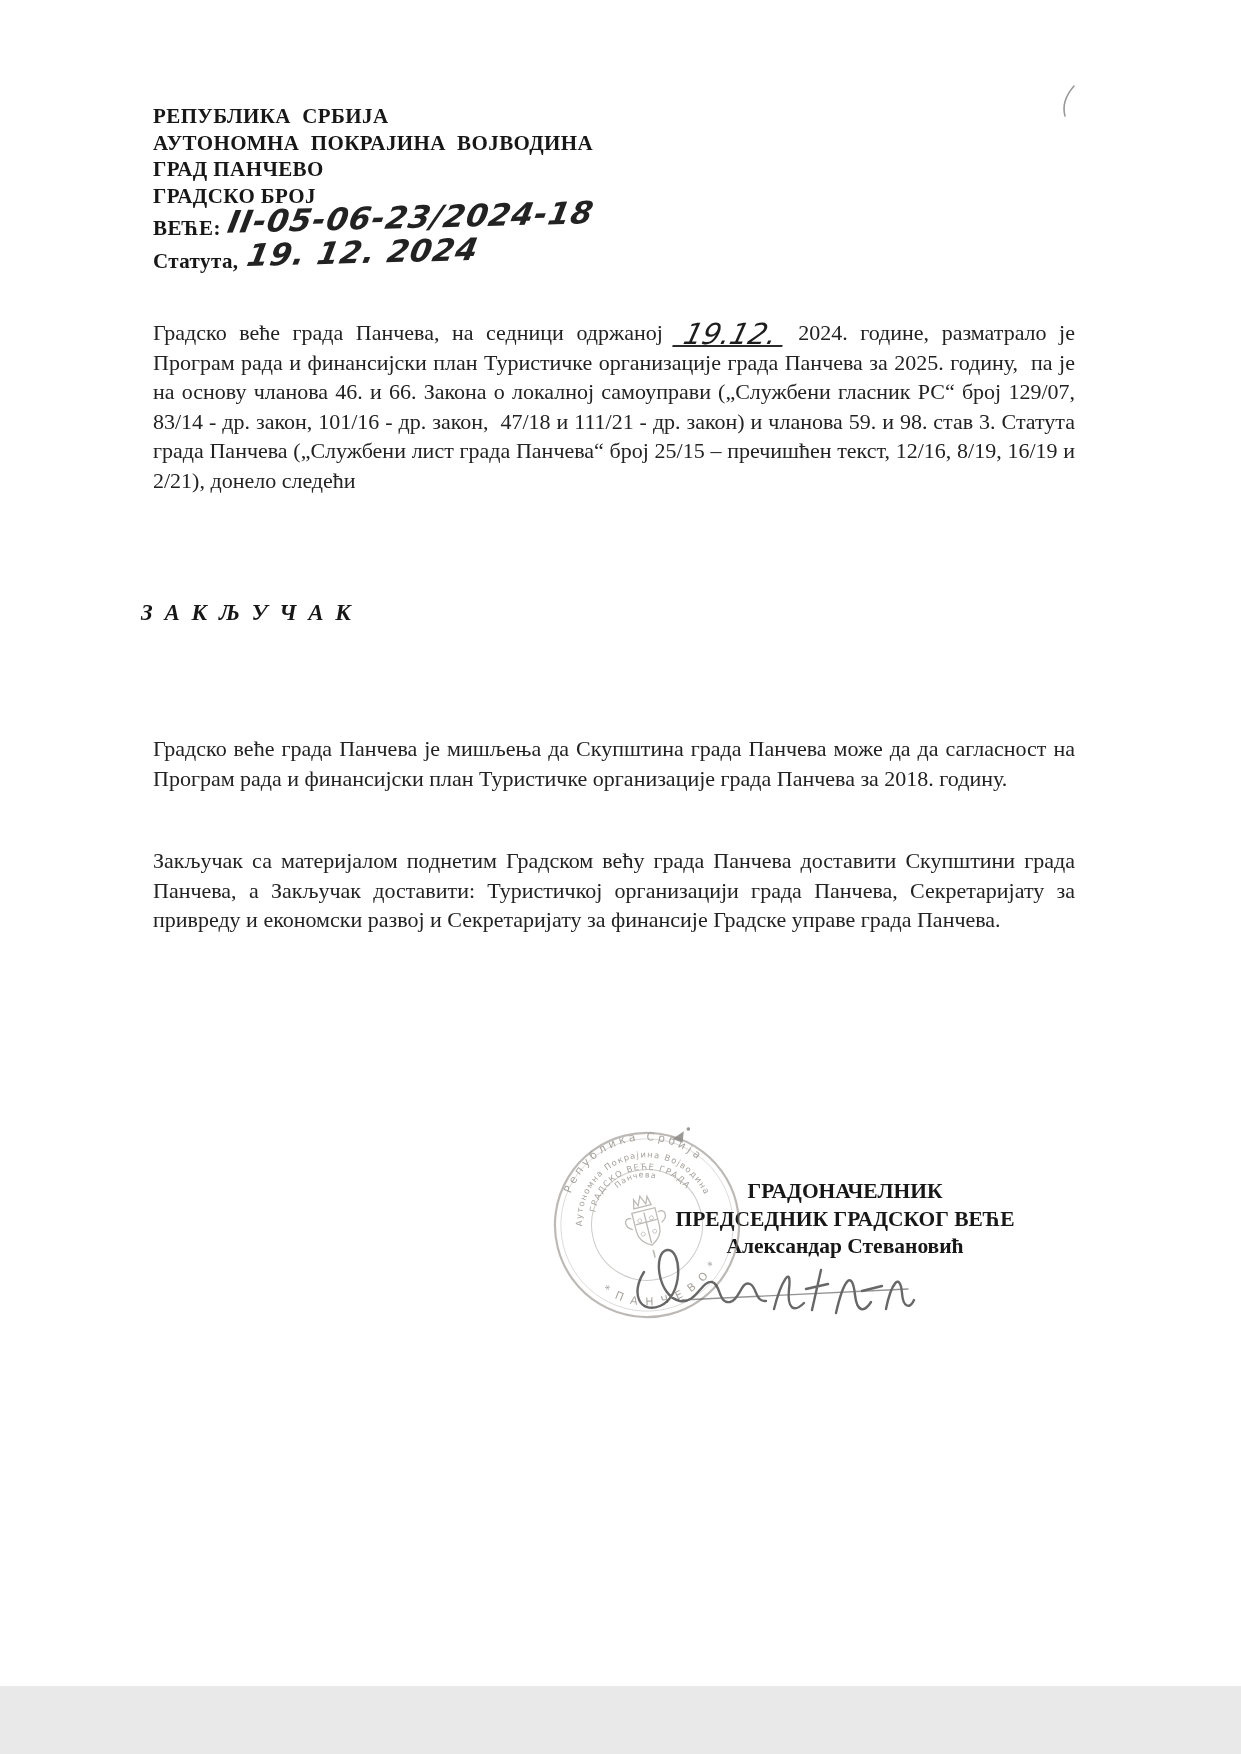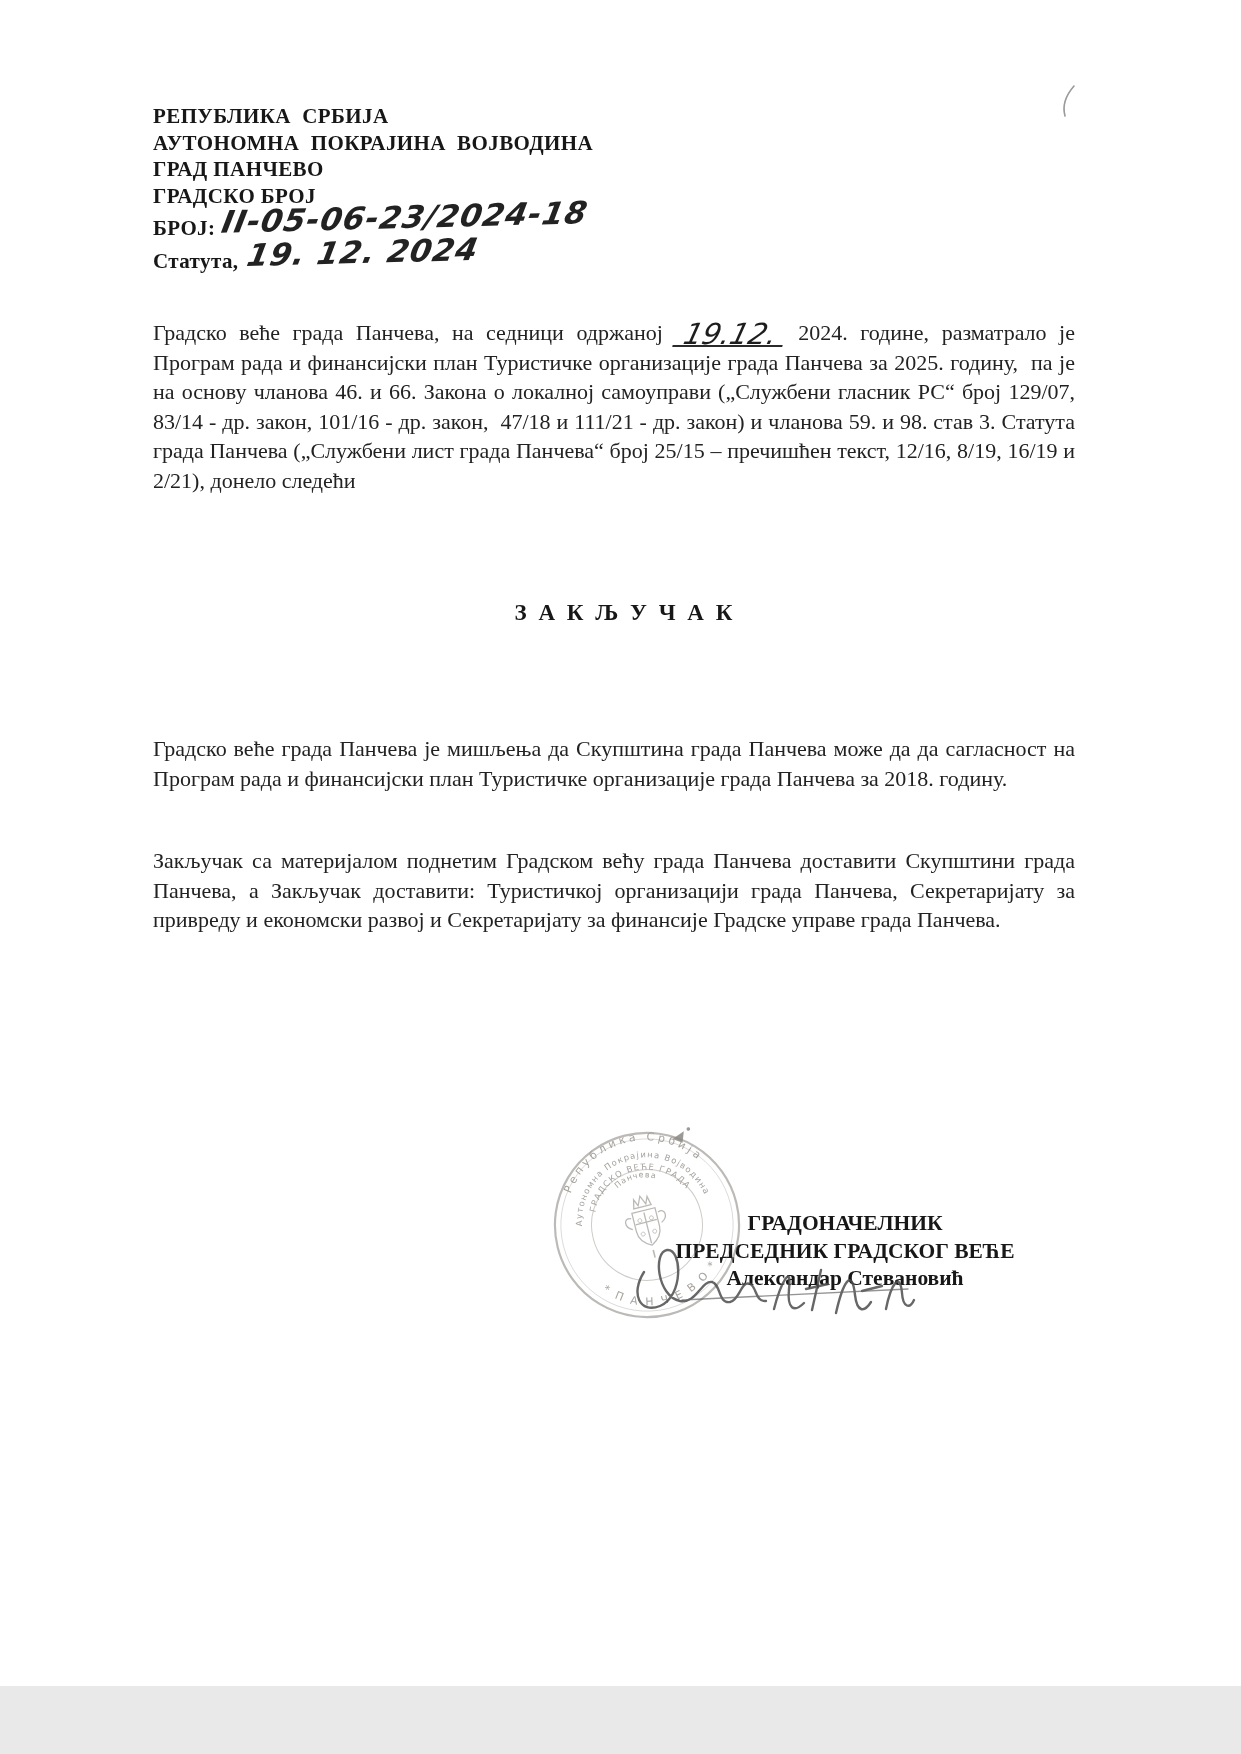--- a/index.html
+++ b/index.html
@@ -51,49 +51,49 @@
     font-size: 29px;
     display: inline-block;
     transform: skewX(-14deg);
     line-height: .7;
     padding: 0 9px 1px 9px;
     border-bottom: 2.5px solid #2a2a2a;
     vertical-align: -4px;
     color: #1d1d1d;
   }
   .doc-title {
-    position: absolute; left: 164px; width: 922px; top: 600px;
-    text-align: center; font-weight: bold; font-size: 23px;
-    letter-spacing: 3px; color: #171717;
+    position: absolute; left: 141px; width: 922px; top: 600px;
+    text-align: left; font-weight: bold; font-size: 23px;
+    letter-spacing: 3px; color: #171717; font-style: italic;
   }
 
   
   .sig-block {
     position: absolute; left: 560px; top: 1178px; width: 570px;
     text-align: center; font-weight: bold; font-size: 21.5px;
-    line-height: 27.5px; color: #171717; margin-top: 32px;
+    line-height: 27.5px; color: #171717;
   }
 
   
   .stamp-wrap { position: absolute; left: 548px; top: 1126px; width: 198px; height: 198px; }
   .sig-scrawl { position: absolute; left: 622px; top: 1212px; width: 300px; height: 125px; }
   .pen-mark   { position: absolute; left: 1046px; top: 82px; width: 40px; height: 42px; }
 </style>
 </head>
 <body>
 
 <div class="page">
 
   <div class="scan-edge"></div>
 
   <div class="hdr-line" style="top:104px">РЕПУБЛИКА  СРБИЈА</div>
   <div class="hdr-line" style="top:131px">АУТОНОМНА  ПОКРАЈИНА  ВОЈВОДИНА</div>
   <div class="hdr-line" style="top:157px">ГРАД ПАНЧЕВО</div>
   <div class="hdr-line" style="top:184px">ГРАДСКО БРОЈ</div>
-  <div class="hdr-line" style="top:211px"><span>БРОЈ:</span><span class="hand hand-number">II-05-06-23/2024-18</span></div>
+  <div class="hdr-line" style="top:211px"><span>ВЕЋЕ:</span><span class="hand hand-number">II-05-06-23/2024-18</span></div>
   <div class="hdr-line" style="top:244px"><span>Статута,</span><span class="hand hand-date">19. 12. 2024</span></div>
 
   <svg class="pen-mark" viewBox="0 0 40 42">
     <path d="M 28,4 C 21,12 16,23 19,34" fill="none" stroke="#9a9a9a" stroke-width="1.6" stroke-linecap="round"></path>
   </svg>
 
   <div class="para" style="top:318px"><span>Градско веће града Панчева, на седници одржаној </span><span class="hand-inline">19.12.</span><span> 2024. године, разматрало је Програм рада и финансијски план Туристичке организације града Панчева за 2025. годину,  па је на основу чланова 46. и 66. Закона о локалној самоуправи („Службени гласник РС“ број 129/07, 83/14 - др. закон, 101/16 - др. закон,  47/18 и 111/21 - др. закон) и чланова 59. и 98. став 3. Статута града Панчева („Службени лист града Панчева“ број 25/15 – пречишћен текст, 12/16, 8/19, 16/19 и 2/21), донело следећи</span></div>
 
   <div class="doc-title">З А К Љ У Ч А К</div>
 

